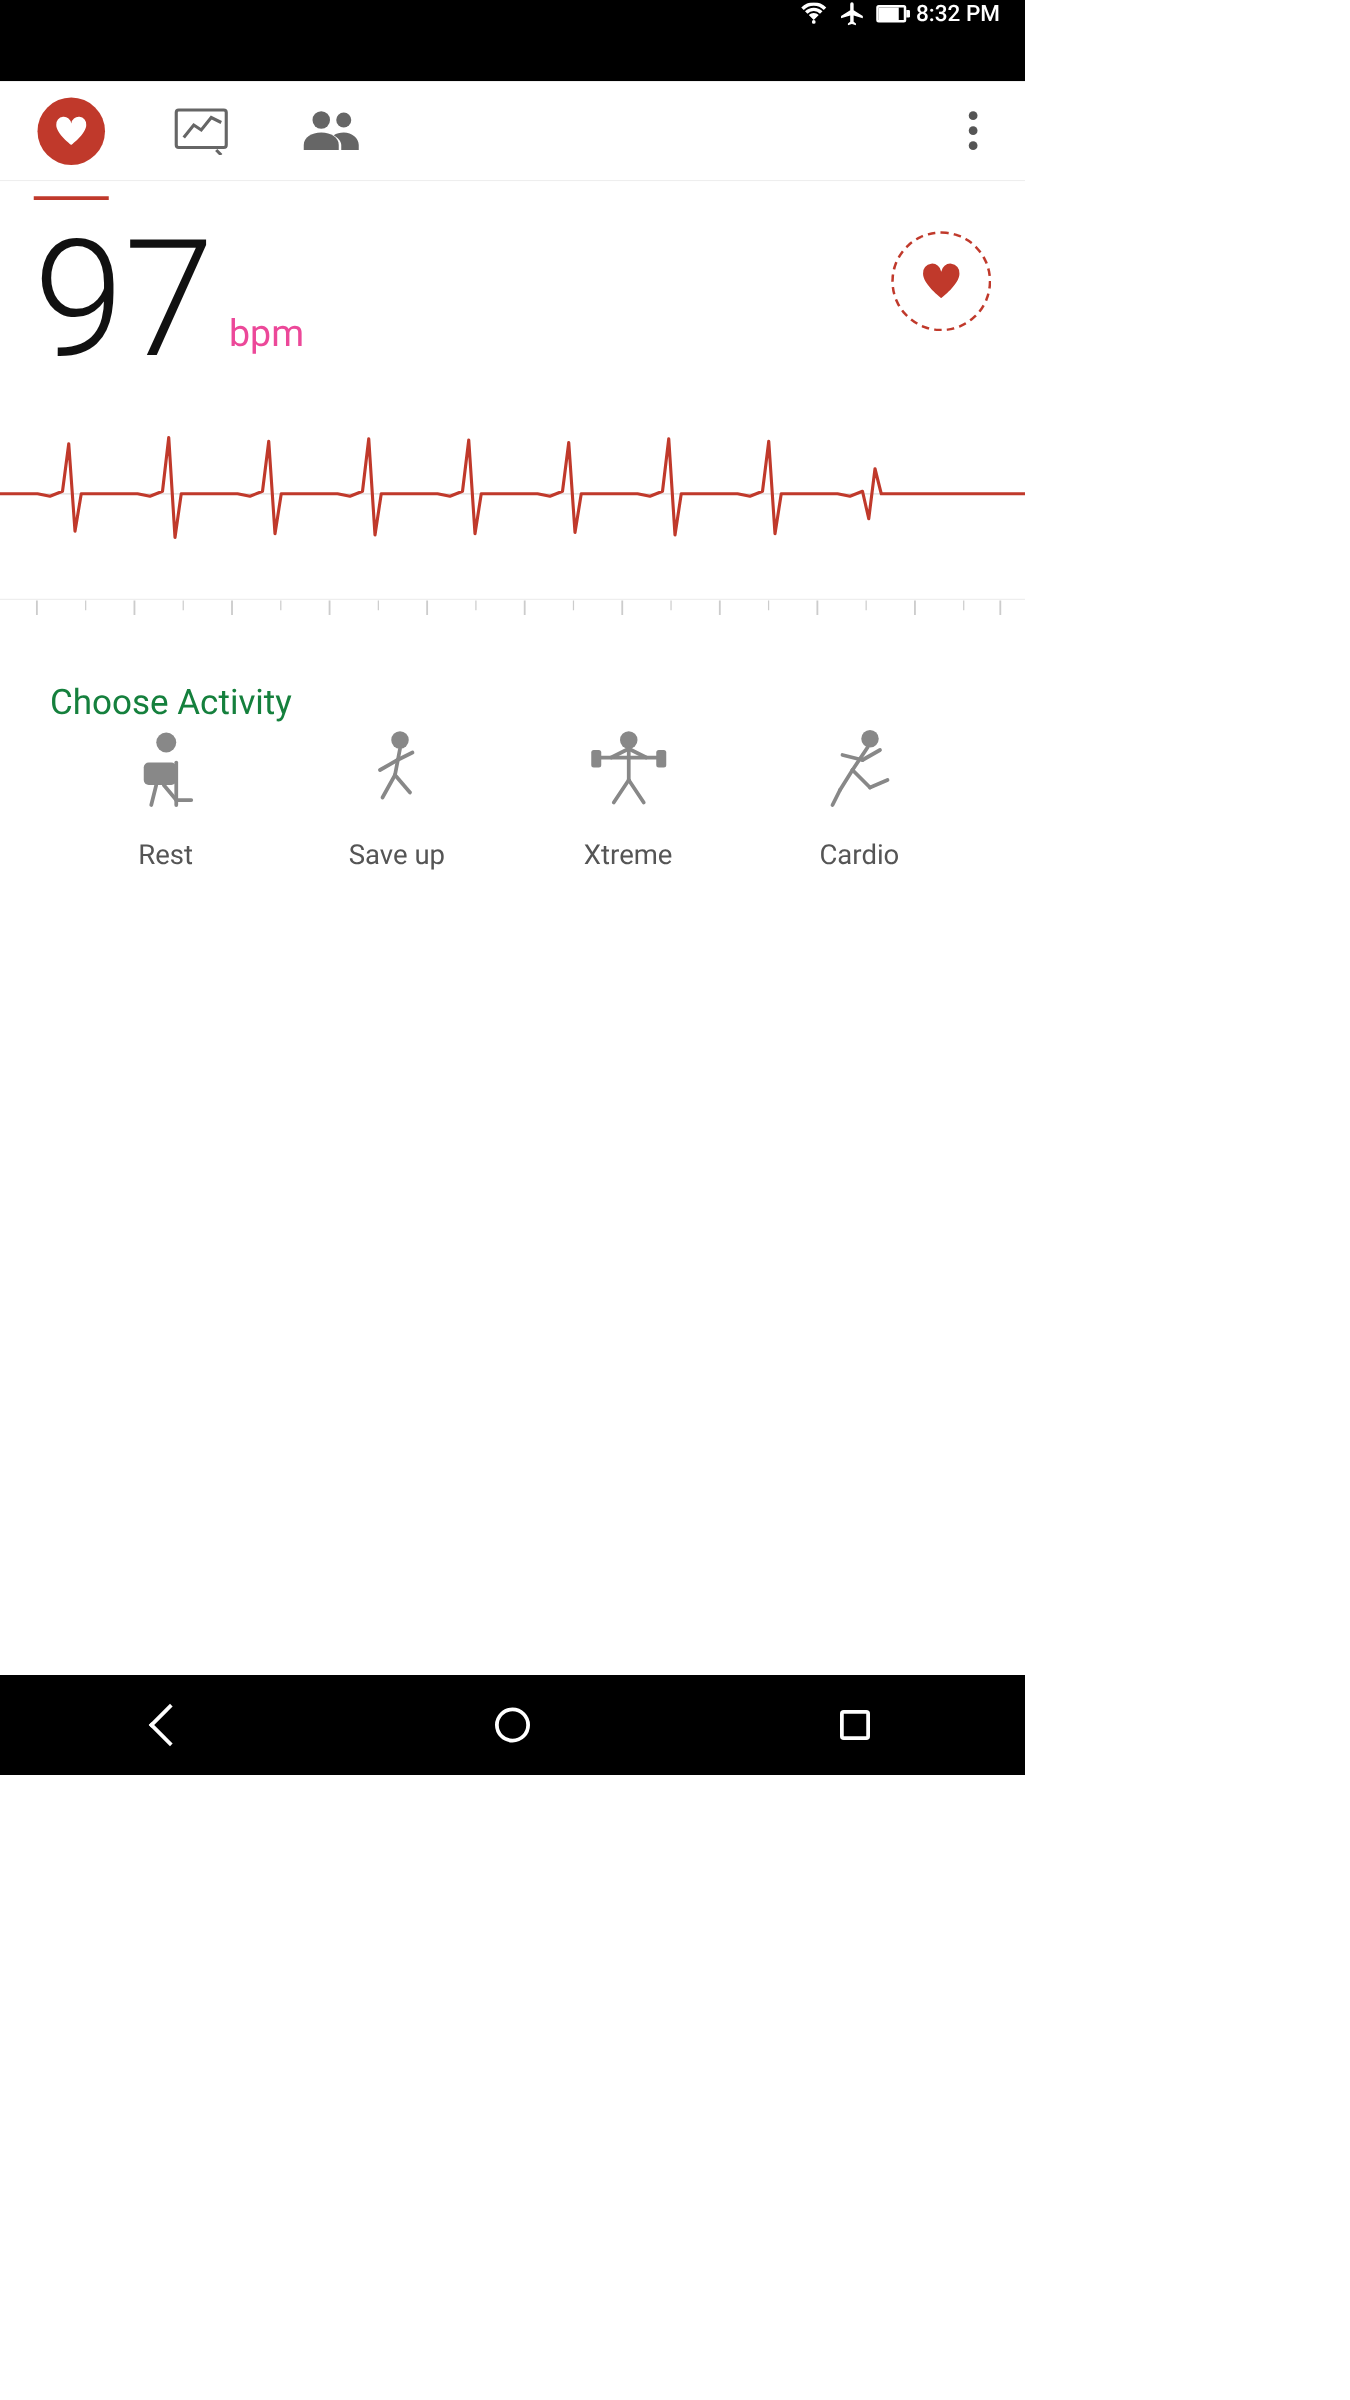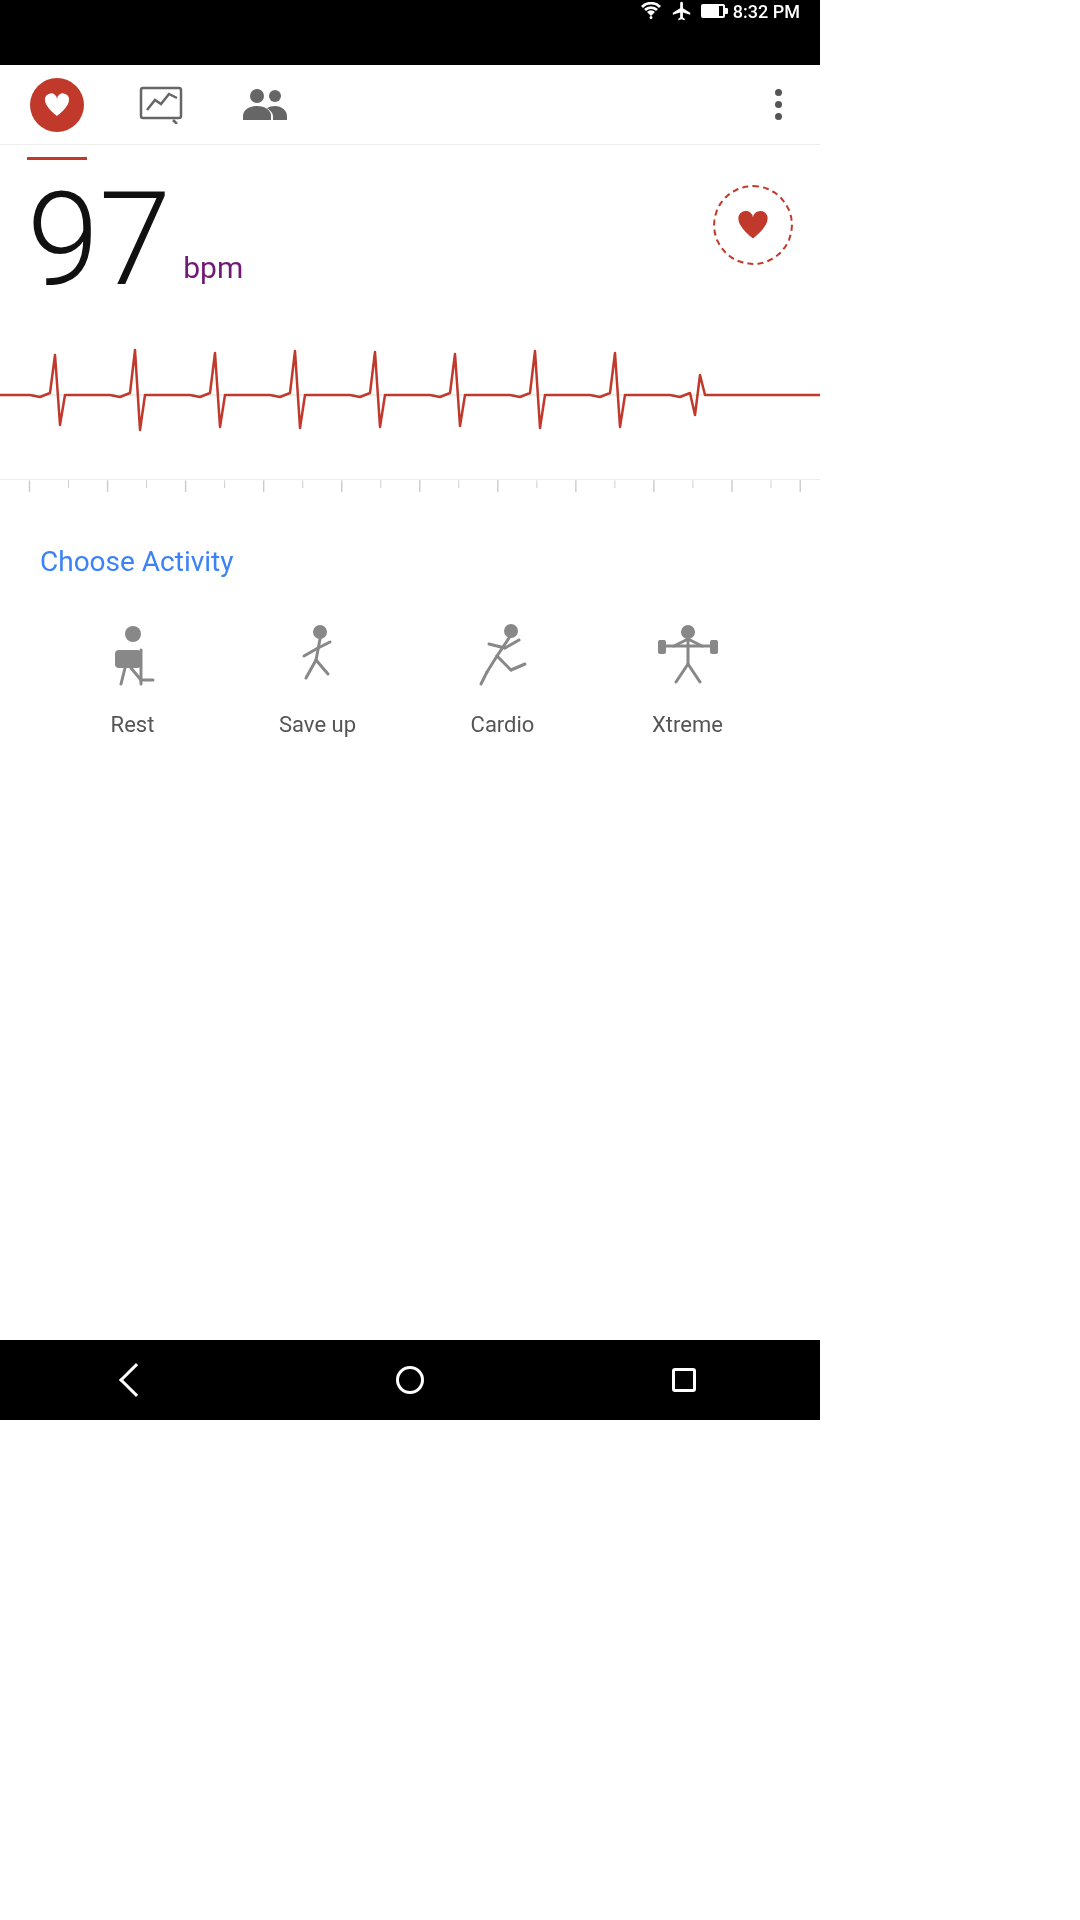--- a/index.html
+++ b/index.html
@@ -168,21 +168,21 @@
 
     .bpm-number {
       font-size: 130px;
       font-weight: 300;
       color: #111;
       line-height: 1;
     }
 
     .bpm-label {
       font-size: 30px;
-      color: #701a75;
+      color: #ec4899;
       margin-bottom: 20px;
     }
 
     .heart-button {
       width: 80px;
       height: 80px;
       border-radius: 50%;
       border: 2px dashed #c0392b;
       display: flex;
       align-items: center;
@@ -204,22 +204,21 @@
       height: 160px;
     }
 
     
     .activity-section {
       padding: 30px 40px;
     }
 
     .choose-activity-label {
       font-size: 28px;
-      color: #3b82f6;
-      margin-bottom: 40px;
+      color: #15803d;
     }
 
     .activity-grid {
       display: flex;
       justify-content: space-around;
       align-items: center;
     }
 
     .activity-item {
       display: flex;
@@ -472,62 +471,62 @@
             <line x1="34" y1="38" x2="46" y2="52" stroke="#888" stroke-width="3" stroke-linecap="round"></line>
           </svg>
         </div>
         <span class="activity-label">Save up</span>
       </div>
 
       <div class="activity-item">
         <div class="activity-icon">
           <svg width="72" height="72" viewBox="0 0 72 72" fill="none">
 
+            <circle cx="36" cy="10" r="7" fill="#888"></circle>
+
+            <line x1="10" y1="24" x2="62" y2="24" stroke="#888" stroke-width="3" stroke-linecap="round"></line>
+
+            <rect x="6" y="18" width="8" height="14" rx="2" fill="#888"></rect>
+
+            <rect x="58" y="18" width="8" height="14" rx="2" fill="#888"></rect>
+
+            <line x1="36" y1="17" x2="22" y2="24" stroke="#888" stroke-width="3" stroke-linecap="round"></line>
+            <line x1="36" y1="17" x2="50" y2="24" stroke="#888" stroke-width="3" stroke-linecap="round"></line>
+
+            <line x1="36" y1="17" x2="36" y2="42" stroke="#888" stroke-width="3" stroke-linecap="round"></line>
+
+            <line x1="36" y1="42" x2="24" y2="60" stroke="#888" stroke-width="3" stroke-linecap="round"></line>
+            <line x1="36" y1="42" x2="48" y2="60" stroke="#888" stroke-width="3" stroke-linecap="round"></line>
+          </svg>
+        </div>
+        <span class="activity-label">Xtreme</span>
+      </div>
+
+      <div class="activity-item">
+        <div class="activity-icon">
+          <svg width="72" height="72" viewBox="0 0 72 72" fill="none">
+
             <circle cx="44" cy="9" r="7" fill="#888"></circle>
 
             <line x1="42" y1="16" x2="30" y2="34" stroke="#888" stroke-width="3" stroke-linecap="round"></line>
 
             <line x1="38" y1="26" x2="22" y2="22" stroke="#888" stroke-width="3" stroke-linecap="round"></line>
 
             <line x1="38" y1="26" x2="52" y2="18" stroke="#888" stroke-width="3" stroke-linecap="round"></line>
 
             <line x1="30" y1="34" x2="44" y2="48" stroke="#888" stroke-width="3" stroke-linecap="round"></line>
             <line x1="44" y1="48" x2="58" y2="42" stroke="#888" stroke-width="3" stroke-linecap="round"></line>
 
             <line x1="30" y1="34" x2="20" y2="50" stroke="#888" stroke-width="3" stroke-linecap="round"></line>
             <line x1="20" y1="50" x2="14" y2="62" stroke="#888" stroke-width="3" stroke-linecap="round"></line>
           </svg>
         </div>
         <span class="activity-label">Cardio</span>
       </div>
 
-      <div class="activity-item">
-        <div class="activity-icon">
-          <svg width="72" height="72" viewBox="0 0 72 72" fill="none">
-
-            <circle cx="36" cy="10" r="7" fill="#888"></circle>
-
-            <line x1="10" y1="24" x2="62" y2="24" stroke="#888" stroke-width="3" stroke-linecap="round"></line>
-
-            <rect x="6" y="18" width="8" height="14" rx="2" fill="#888"></rect>
-
-            <rect x="58" y="18" width="8" height="14" rx="2" fill="#888"></rect>
-
-            <line x1="36" y1="17" x2="22" y2="24" stroke="#888" stroke-width="3" stroke-linecap="round"></line>
-            <line x1="36" y1="17" x2="50" y2="24" stroke="#888" stroke-width="3" stroke-linecap="round"></line>
-
-            <line x1="36" y1="17" x2="36" y2="42" stroke="#888" stroke-width="3" stroke-linecap="round"></line>
-
-            <line x1="36" y1="42" x2="24" y2="60" stroke="#888" stroke-width="3" stroke-linecap="round"></line>
-            <line x1="36" y1="42" x2="48" y2="60" stroke="#888" stroke-width="3" stroke-linecap="round"></line>
-          </svg>
-        </div>
-        <span class="activity-label">Xtreme</span>
-      </div>
-
     </div>
   </div>
 
   <div class="bottom-spacer"></div>
 
 
 </div>
 
 <div class="android-nav">
   <div class="android-back"></div>

